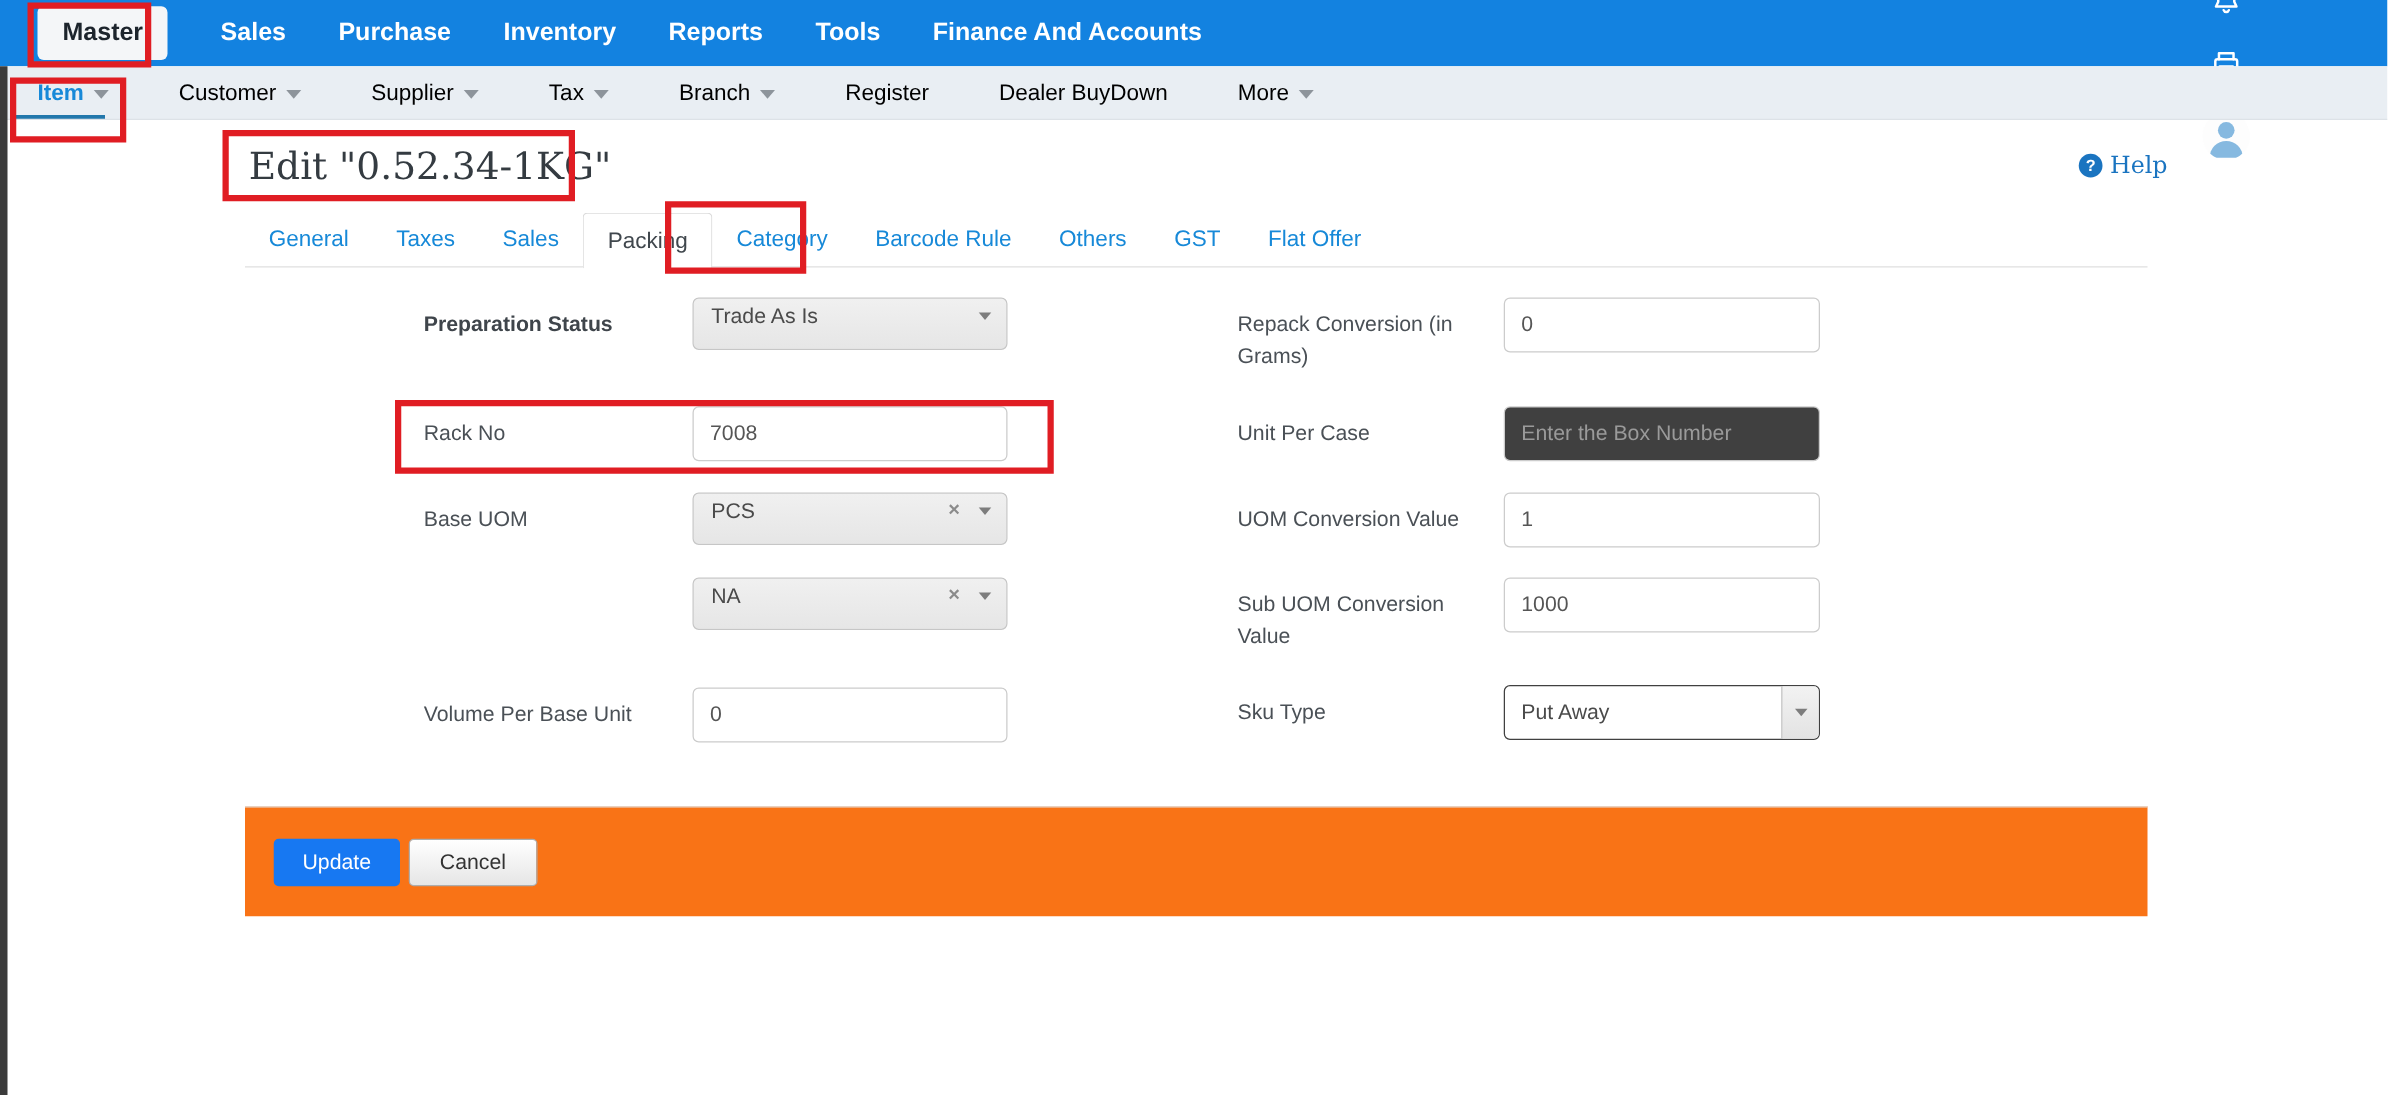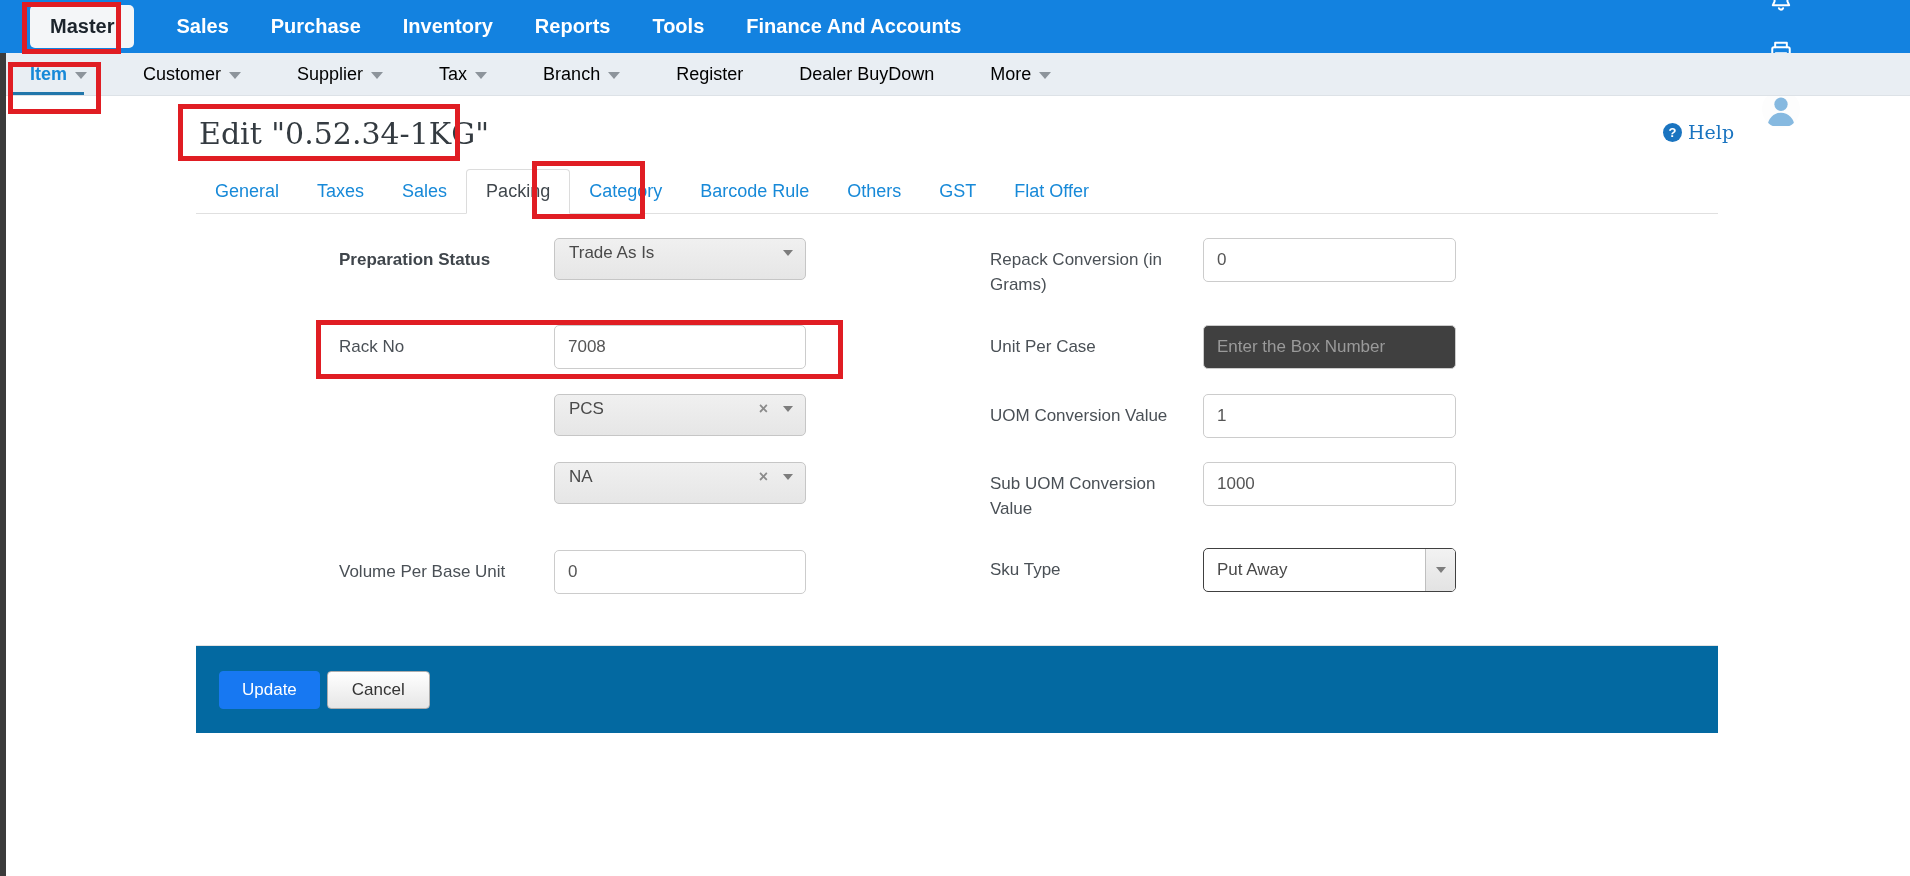--- a/index.html
+++ b/index.html
@@ -103,21 +103,21 @@
     background: #1a74c0; color: #fff;
     font-size: 13px; font-weight: 700;
     display: flex; align-items: center; justify-content: center;
   }
   .help-text { font-family: "DejaVu Serif", serif; font-size: 19px; }
 
   
   .tabs-bar {
     position: absolute; left: 196px; top: 170px;
     width: 1522px; height: 44px;
-    display: flex; align-items: flex-end;
+    display: flex; align-items: flex-start;
     border-bottom: 1px solid #e0e0e0;
   }
   .tab {
     font-size: 18px; color: #1789d8;
     padding: 11px 19px; cursor: pointer; white-space: nowrap;
   }
   .tab.active {
     color: #40474d;
     background: #ffffff;
     border: 1px solid #dcdcdc;
@@ -184,21 +184,21 @@
     width: 30px; height: 100%;
     background: linear-gradient(#f2f2f2, #e3e3e3);
     border-left: 1px solid #bfbfbf;
     display: flex; align-items: center; justify-content: center;
   }
 
   
   .footer-band {
     position: absolute; left: 196px; top: 645px;
     width: 1522px; height: 88px;
-    background: #0369a1;
+    background: #f97316;
     border-top: 1px solid #e3e3e3;
     display: flex; align-items: center;
     padding-left: 23px; gap: 7px;
   }
   .btn {
     height: 38px; border-radius: 4px;
     font-size: 17px; cursor: pointer;
     font-family: "Liberation Sans", sans-serif;
   }
   .btn-update {
@@ -320,20 +320,21 @@
       <span class="sel-value">Trade As Is</span>
       <span class="sel-caret"></span>
     </div>
   </div>
 
   <div class="f-label lbl-left" style="top:112px">Rack No</div>
   <div class="ctl-left" style="top:112px">
     <input class="text-input" type="text" value="7008" style="">
   </div>
 
+  <div class="f-label lbl-left" style="top:181px">Base UOM</div>
   <div class="ctl-left" style="top:181px">
     <div class="sel">
       <span class="sel-value">PCS</span>
       <span class="sel-clear">×</span>
       <span class="sel-caret"></span>
     </div>
   </div>
 
   <div class="ctl-left" style="top:249px">
     <div class="sel">

